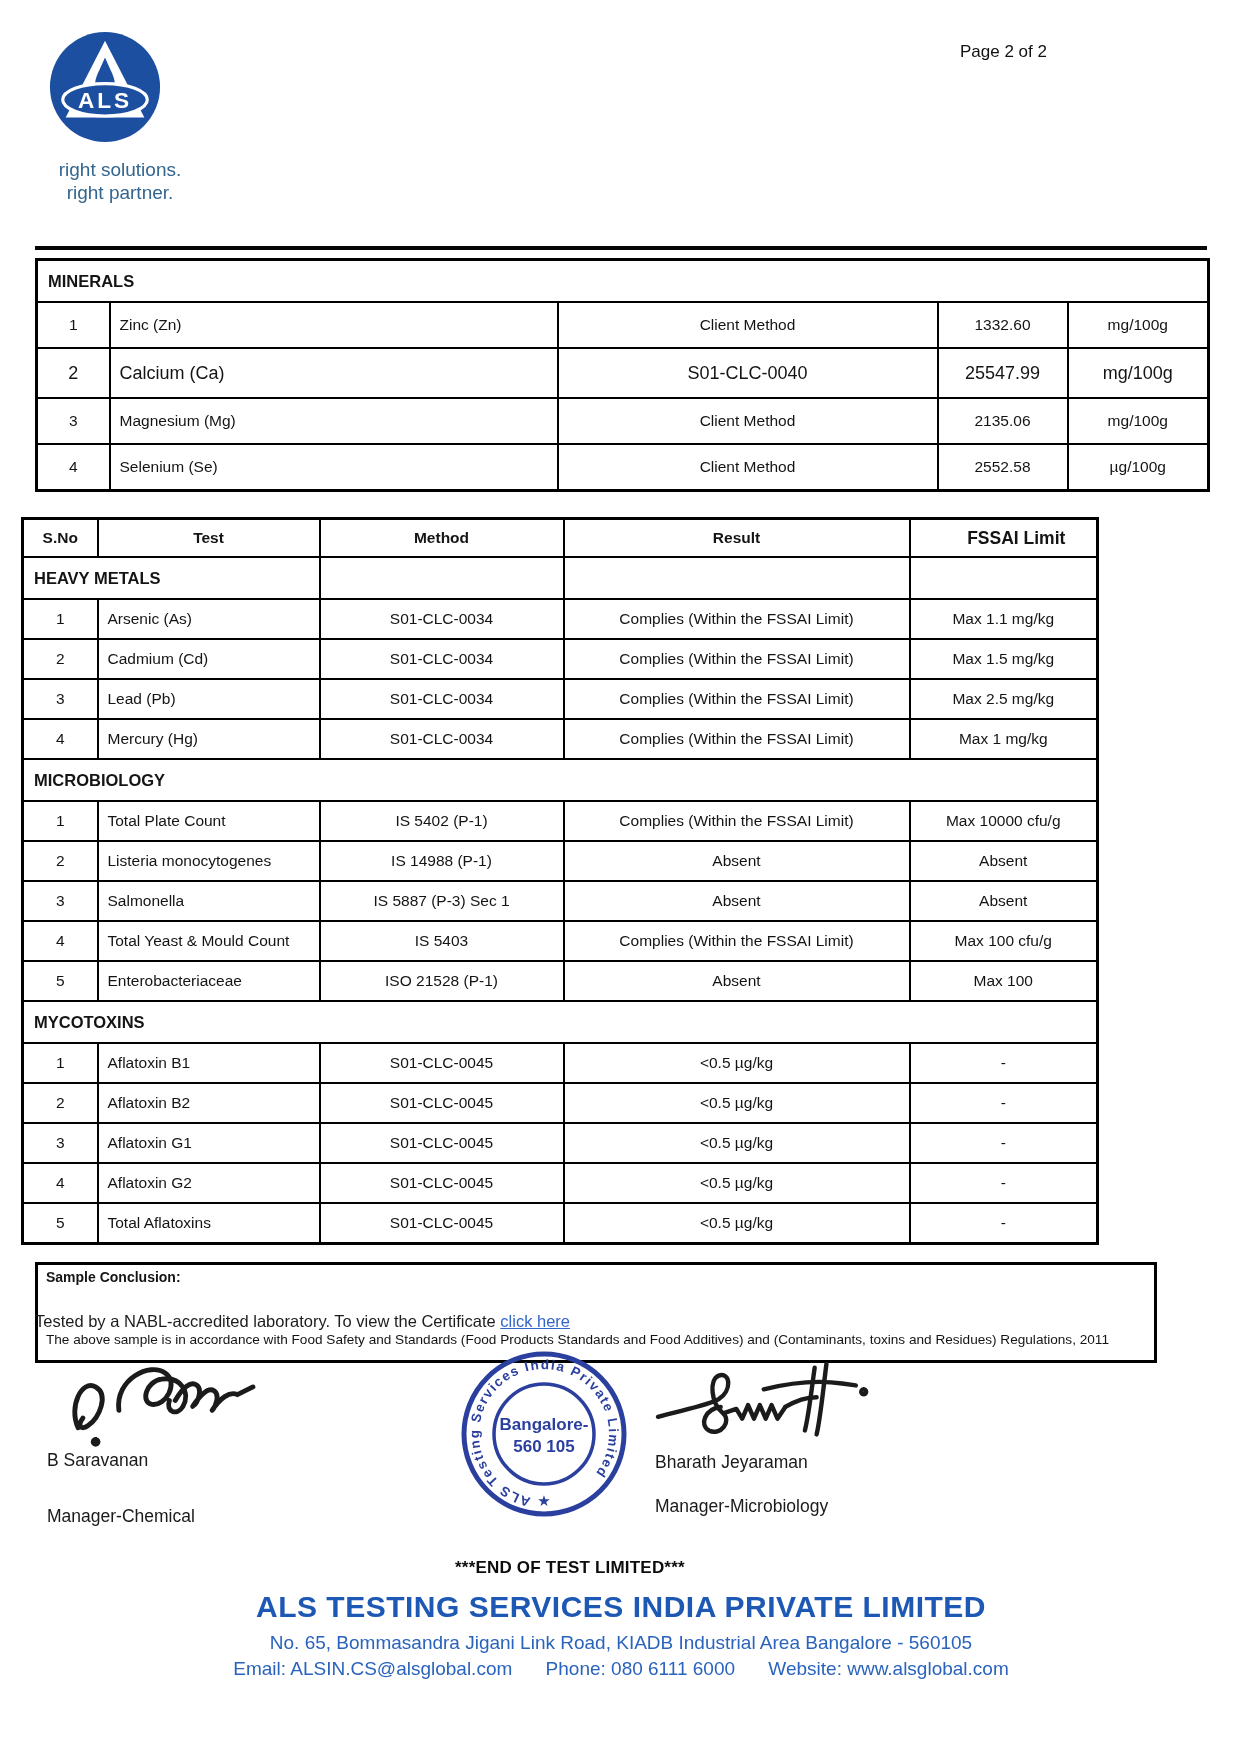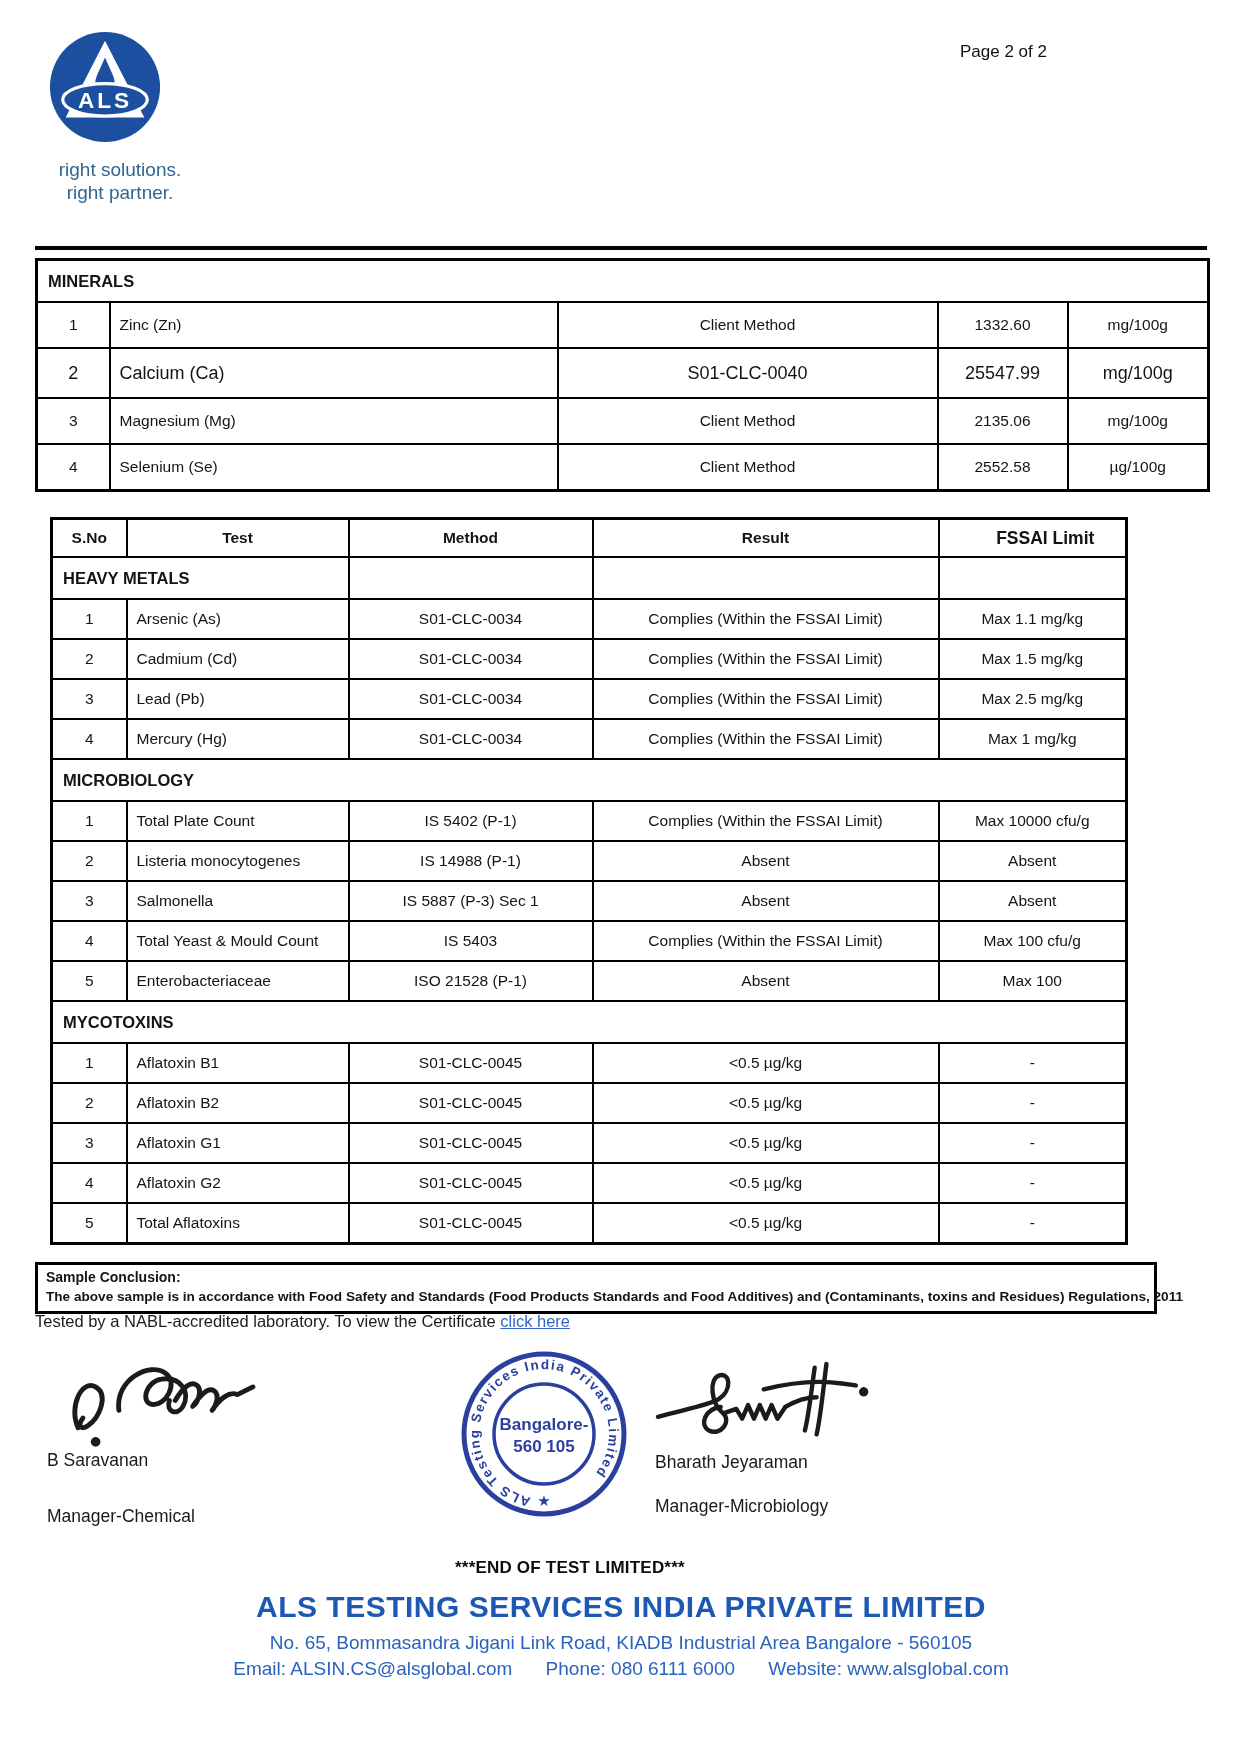--- a/index.html
+++ b/index.html
@@ -11,36 +11,36 @@
   
   .logo-block{position:absolute;left:46px;top:28px;width:160px;}
   .tagline{position:absolute;left:40px;top:158px;width:160px;text-align:center;
     color:#33658f;font-size:19px;line-height:23px;font-weight:400;}
   .page-num{position:absolute;left:960px;top:42px;font-size:17px;color:#111;}
   .top-rule{position:absolute;left:35px;top:246px;width:1172px;height:4px;background:#060606;}
 
   
   table{border-collapse:collapse;table-layout:fixed;background:#fff;}
   .minerals{position:absolute;left:35px;top:258px;width:1172px;border:3px solid #000;padding-left:24px;}
-  .results{position:absolute;left:50px;top:517px;width:1075px;border:3px solid #000;}
+  .results{position:absolute;left:21px;top:517px;width:1075px;border:3px solid #000;}
   td{border:2px solid #000;padding:0 9px;font-size:15.5px;overflow:hidden;white-space:nowrap;}
   .minerals td{height:44px;}
   .minerals tr.big td{height:48px;font-size:18px;}
   .minerals td.sec, .results td.sec{font-weight:bold;font-size:16.5px;height:40px;padding-left:10px;}
   .results td{height:38px;}
   .results tr.head td{font-weight:bold;height:36px;}
   .results tr.head td.limit-h{font-size:17.5px;padding-left:35px;}
   td.c{text-align:center;}
   td.l{text-align:left;}
 
   
   .conclusion{position:absolute;left:35px;top:1262px;width:1122px;box-sizing:border-box;
-    border:3px solid #000;padding:3px 8px 4px 8px;}
+    border:3px solid #000;padding:3px 8px 10px 8px;}
   .conclusion .t1{font-size:14px;font-weight:bold;line-height:19px;}
-  .conclusion .t2{font-size:13.6px;font-weight:bold;line-height:20px;white-space:nowrap;}
+  .conclusion .t2{font-size:13.6px;font-weight:normal;line-height:20px;white-space:nowrap;margin-top:43px;}
   .nabl{position:absolute;left:35px;top:1312px;font-size:16.5px;color:#1c1c1c;}
   .nabl a{color:#3465c8;text-decoration:underline;cursor:pointer;}
 
   
   .sig-left{position:absolute;left:58px;top:1350px;}
   .sig-right{position:absolute;left:648px;top:1358px;}
   .stamp{position:absolute;left:458px;top:1348px;}
   .sig-name{position:absolute;font-size:17.5px;color:#1a1a1a;}
   .n1{left:47px;top:1450px;}
   .n2{left:47px;top:1506px;}

